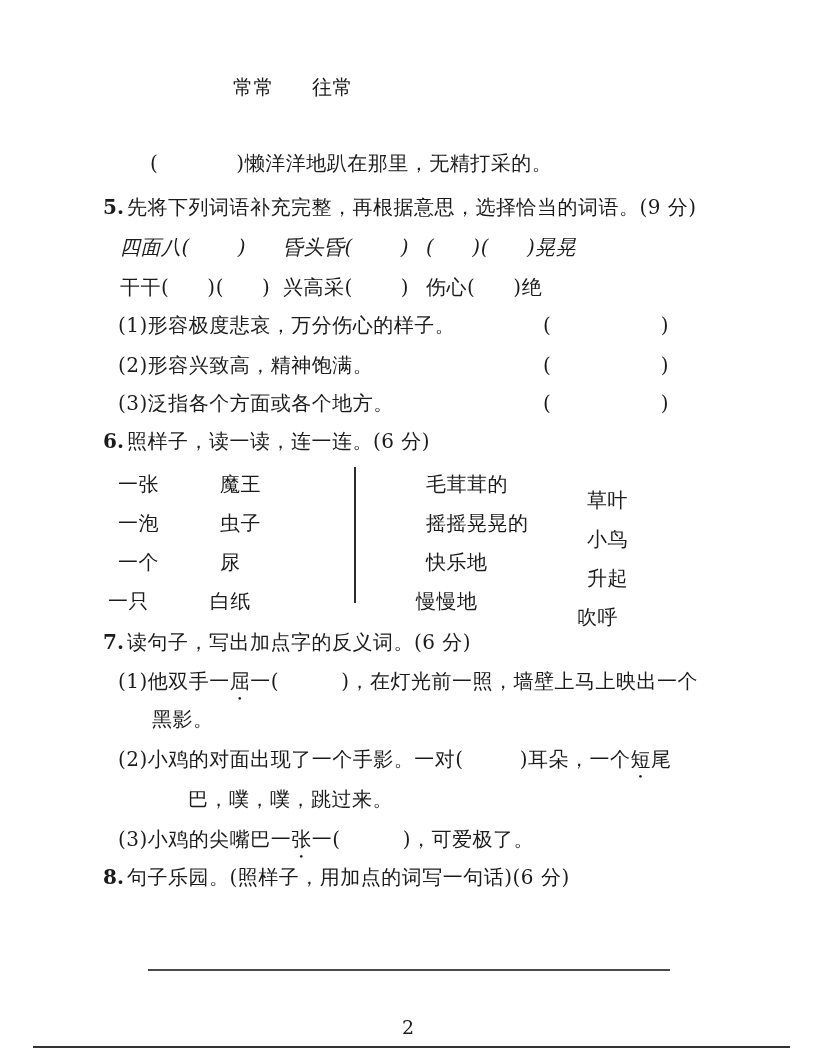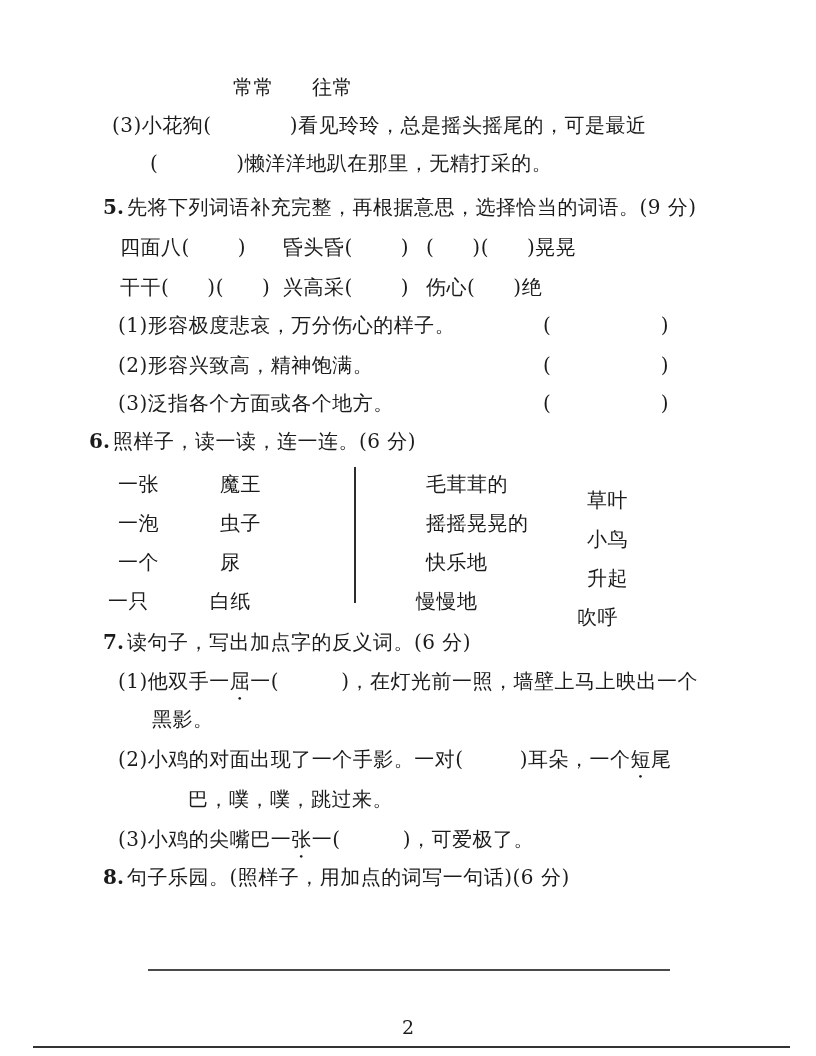--- a/index.html
+++ b/index.html
@@ -73,32 +73,29 @@
 </style>
 </head>
 <body>
 
 <div class="page">
 
   <div class="line" style="left:233px; top:74px;">
     <span>常常</span><span class="wb-word2">往常</span>
   </div>
 
-  <div class="line" style="left:112px; top:112px;">
-    <span>(3)小花狗</span><span><span>(</span><span class="gap g78"></span><span>)</span></span><span>看见玲玲，总是摇头摇尾的，可是最近</span>
-  </div>
   <div class="line" style="left:150px; top:150px;">
     <span><span>(</span><span class="gap g78"></span><span>)</span></span><span>懒洋洋地趴在那里，无精打采的。</span>
   </div>
 
   <div class="line" style="left:103px; top:194px;">
     <span class="qnum">5.</span><span>先将下列词语补充完整，再根据意思，选择恰当的词语。(9 分)</span>
   </div>
 
-  <div class="line" style="left:120px; top:234px;">
+  <div class="line" style="left:120px; top:234px;font-style:italic;">
     <span><span>四面八</span><span>(</span><span class="gap g48"></span><span>)</span></span>
     <span class="grp2"><span>昏头昏</span><span>(</span><span class="gap g48"></span><span>)</span></span>
     <span class="grp3"><span>(</span><span class="gap g38"></span><span>)</span><span>(</span><span class="gap g38"></span><span>)</span><span>晃晃</span></span>
   </div>
 
   <div class="line" style="left:120px; top:274px;">
     <span><span>干干</span><span>(</span><span class="gap g38"></span><span>)</span><span>(</span><span class="gap g38"></span><span>)</span></span>
     <span class="grp2"><span>兴高采</span><span>(</span><span class="gap g48"></span><span>)</span></span>
     <span class="grp3"><span>伤心</span><span>(</span><span class="gap g38"></span><span>)</span><span>绝</span></span>
   </div>
@@ -118,21 +115,21 @@
       </span>
   </div>
   <div class="line" style="left:118px; top:390px;">
     <span>(3)泛指各个方面或各个地方。</span>
     <span class="ans">
         <span>(</span>
         <span>)</span>
       </span>
   </div>
 
-  <div class="line" style="left:89px; top:428px;">
+  <div class="line" style="left:103px; top:428px;">
     <span class="qnum">6.</span><span>照样子，读一读，连一连。(6 分)</span>
   </div>
 
   <div class="line" style="left:118px; top:471px;">
     <span>一张</span>
     <span class="mc2">魔王</span>
     <span class="mc3">毛茸茸的</span>
     <span class="mc4">草叶</span>
   </div>
   <div class="line" style="left:118px; top:510px;">

